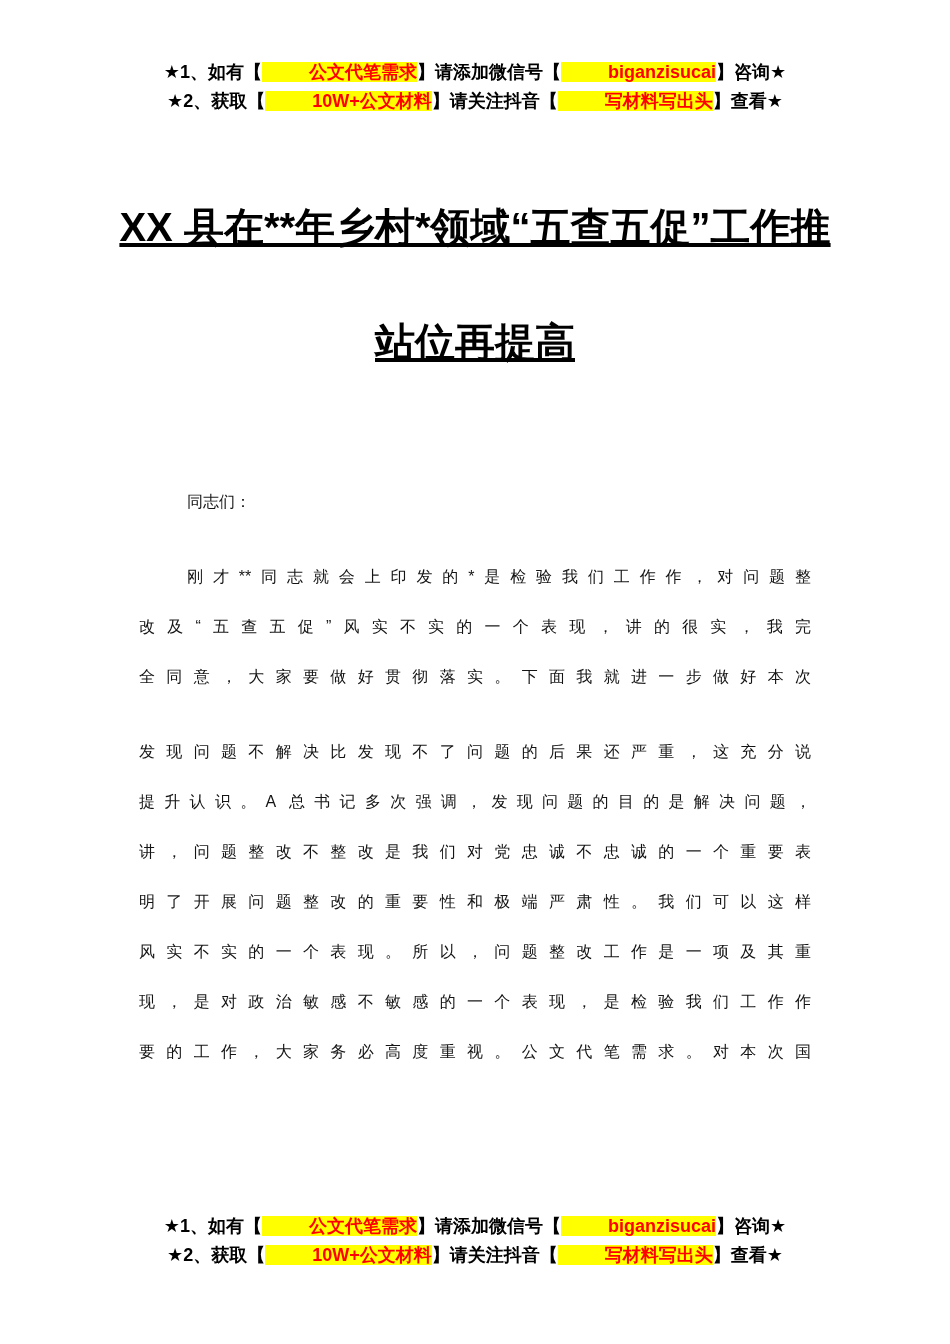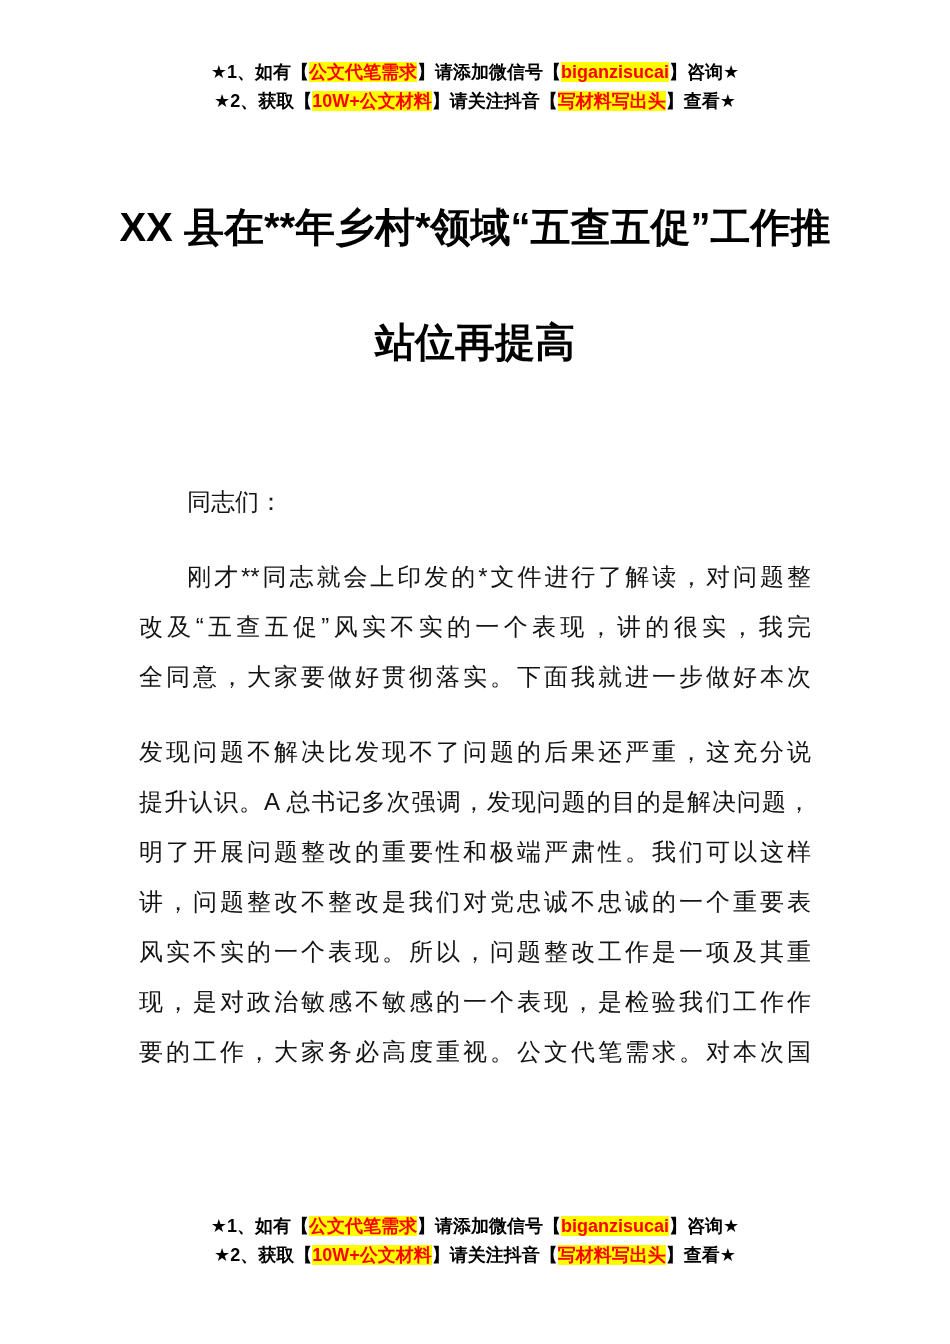--- a/index.html
+++ b/index.html
@@ -21,37 +21,37 @@
   .notice{
     text-align:center;
     font-weight:bold;
     font-size:18px;
     line-height:29px;
     color:#000;
     white-space:nowrap;
   }
   .notice-top{padding-top:58px;}
   .notice-bottom{position:absolute;top:1212px;left:0;right:0;}
-  .hl{color:var(--red);background:var(--yellow);}
+  .hl{color:var(--red);background:var(--yellow);padding-left:47px;}
   .ul{text-decoration-thickness:2px;text-underline-offset:3px;}
   
   .doc-title{
     margin:54px 0 0 0;
     text-align:center;
     font-size:40px;
     line-height:115px;
     font-weight:bold;
     color:#000;
   }
-  .title-line{display:block;}
+  .title-line{display:block;text-decoration:underline;}
   
   .doc-body{
     margin:77px auto 0 auto;
     width:672px;
-    font-size:24px;
+    font-size:16px;
     line-height:50px;
     color:var(--ink);
   }
   .salutation{margin:0 0 25px 0;padding-left:48px;}
   .para{margin:0 0 25px 0;}
   .bline{text-align:justify;}
   .bline.fill{text-align-last:justify;}
   .bline.indent{padding-left:48px;}
 </style>
 </head>
@@ -66,30 +66,30 @@
 
   <h1 class="doc-title">
     <span class="title-line">XX 县在**年乡村*领域“五查五促”工作推</span>
     <span class="title-line">站位再提高</span>
   </h1>
 
   <div class="doc-body">
     <p class="salutation">同志们：</p>
 
     <div class="para">
-      <div class="bline fill indent">刚才**同志就会上印发的*文件进行了解读，对问题整</div>
+      <div class="bline fill indent">刚才**同志就会上印发的*是检验我们工作作，对问题整</div>
       <div class="bline fill">改及“五查五促”风实不实的一个表现，讲的很实，我完</div>
       <div class="bline fill">全同意，大家要做好贯彻落实。下面我就进一步做好本次</div>
     </div>
 
     <div class="para">
       <div class="bline fill">发现问题不解决比发现不了问题的后果还严重，这充分说</div>
       <div class="bline fill">提升认识。A 总书记多次强调，发现问题的目的是解决问题，</div>
+      <div class="bline fill">讲，问题整改不整改是我们对党忠诚不忠诚的一个重要表</div>
       <div class="bline fill">明了开展问题整改的重要性和极端严肃性。我们可以这样</div>
-      <div class="bline fill">讲，问题整改不整改是我们对党忠诚不忠诚的一个重要表</div>
       <div class="bline fill">风实不实的一个表现。所以，问题整改工作是一项及其重</div>
       <div class="bline fill">现，是对政治敏感不敏感的一个表现，是检验我们工作作</div>
       <div class="bline fill">要的工作，大家务必高度重视。公文代笔需求。对本次国</div>
     </div>
   </div>
 
   <div class="notice notice-bottom">
     <div class="notice-line"><span>★1、如有【</span><span class="hl">公文代笔需求</span><span>】请</span><span class="ul">添加</span><span>微信号【</span><span class="hl ul">biganzisucai</span><span>】咨询★</span></div>
     <div class="notice-line"><span>★2、获取【</span><span class="hl">10W+公文材料</span><span>】请</span><span class="ul">关注</span><span>抖音【</span><span class="hl ul">写材料写出头</span><span>】查看★</span></div>
   </div>

